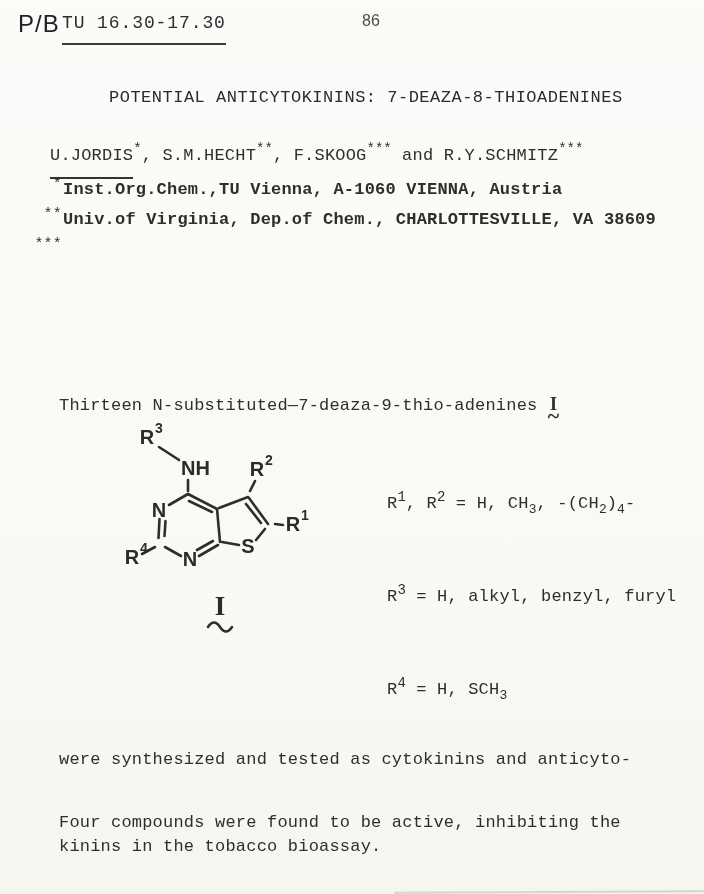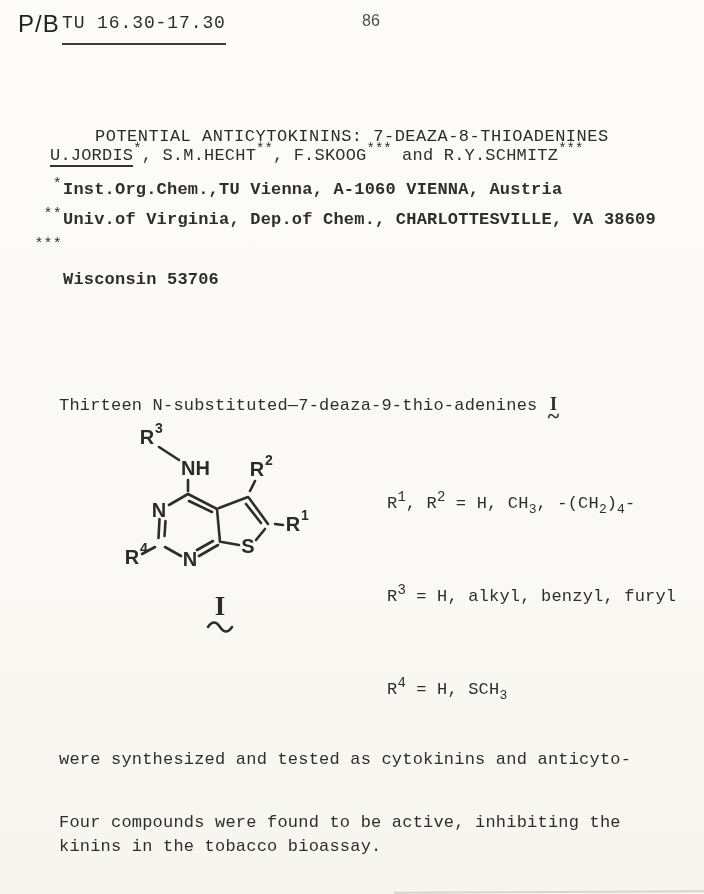--- a/index.html
+++ b/index.html
@@ -29,31 +29,30 @@
     border-bottom:2px solid #3c3c3c; padding-bottom:10px;
   }
   .page-number {
     position:absolute; left:362px; top:12px;
     font-family:"Liberation Sans", sans-serif;
     font-size:16px; color:#4c4c4c;
   }
 
   
   .title {
-    position:absolute; left:95px; top:88px;
+    position:absolute; left:109px; top:88px;
     font-size:17px; letter-spacing:0.5px; color:#2b2b2b;
     white-space:pre;
-    margin-top:39px;
   }
   .authors {
     position:absolute; left:50px; top:146px;
     font-size:17px; letter-spacing:0.2px; color:#2e2e2e;
     white-space:pre;
   }
-  .authors .u { border-bottom:2px solid #333; padding-bottom:0; }
+  .authors .u { border-bottom:2px solid #333; padding-bottom:12px; }
   .sup {
     font-size:14px; position:relative; top:-7px; letter-spacing:0;
   }
   .sub {
     font-size:13px; position:relative; top:5px; letter-spacing:0;
   }
 
   
   .affiliations {
     position:absolute; left:20px; top:180px;
@@ -125,21 +124,20 @@
   </div>
 
   <div class="title">POTENTIAL ANTICYTOKININS: 7-DEAZA-8-THIOADENINES</div>
 
   <div class="authors"><span class="u">U.JORDIS</span><span class="sup">*</span><span>, </span><span>S.M.HECHT</span><span class="sup">**</span><span>, </span><span>F.SKOOG</span><span class="sup">***</span><span> and </span><span>R.Y.SCHMITZ</span><span class="sup">***</span></div>
 
   <div class="affiliations">
     <div class="aff-row"><span class="aff-marker">*</span><span class="aff-text">Inst.Org.Chem.,TU Vienna, A-1060 VIENNA, Austria</span></div>
     <div class="aff-row"><span class="aff-marker">**</span><span class="aff-text">Univ.of Virginia, Dep.of Chem., CHARLOTTESVILLE, VA 38609</span></div>
     <div class="aff-row"><span class="aff-marker">***</span></div>
-    <div class="aff-row"><span class="aff-marker"></span><span class="aff-text">Wisconsin 53706</span></div>
   </div>
 
   <div class="intro">
     <div><span>Thirteen N-substituted—7-deaza-9-thio-adenines </span><span class="compound-ref"><span>I</span><span class="tilde">~</span></span></div>
   </div>
 
   <svg class="structure-figure" width="310" height="245" viewBox="0 0 310 245" xmlns="http://www.w3.org/2000/svg">
 
     <line x1="74" y1="35" x2="94" y2="48"></line>
     <line x1="103" y1="68" x2="103" y2="79"></line>

